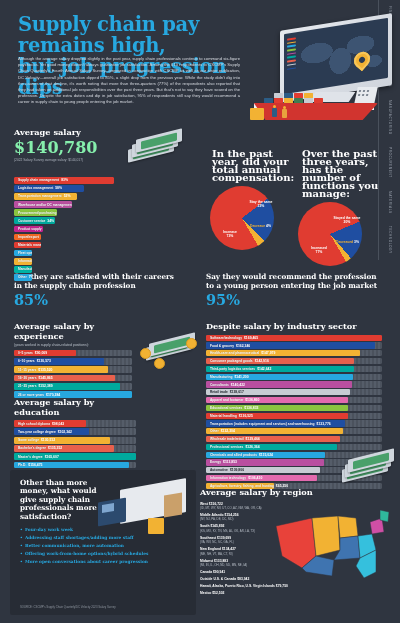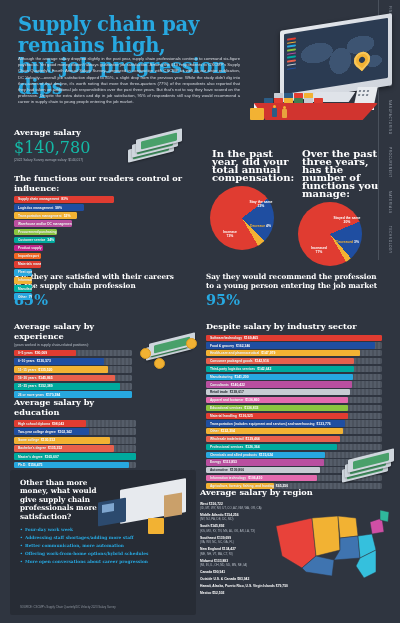--- a/index.html
+++ b/index.html
@@ -68,21 +68,21 @@
   .crane{position:absolute;left:0;bottom:2px;width:14px;height:12px;background:#f2b233;border-radius:1px;}
   .worker{position:absolute;bottom:0;width:5px;height:13px;}
   .worker .h{width:3px;height:3px;border-radius:50%;background:#f2b233;margin:0 auto;}
   .worker .b{width:5px;height:9px;background:#2c5d86;border-radius:1px;}
 
   
   .blk{position:absolute;}
   .h2{font-family:"DejaVu Serif", serif;font-weight:bold;font-size:8.2px;line-height:9.6px;color:#ffffff;}
   .h2.small{font-size:10px;line-height:8px;margin-left:6px;}
   .sub{font-size:3.5px;color:#b9c0c9;margin-top:1.5px;}
-  .big-blue{font-family:"DejaVu Serif", serif;font-weight:normal;color:#14b8a6;}
+  .big-blue{font-family:"DejaVu Serif", serif;font-weight:bold;color:#86efac;}
 
   
   #avg-salary-block .amount{font-size:16px;line-height:17px;margin-top:1px;}
   #avg-salary-block .note{font-size:3.3px;color:#aab1bb;margin-top:2px;}
   .cash{position:absolute;right:6px;top:2px;width:64px;height:34px;}
   .cash .bill{position:absolute;width:46px;height:13px;background:#cfd6dd;transform:skewY(-14deg);border-radius:1px;
     box-shadow:0 1px 2px rgba(0,0,0,.4);}
   .cash .bill span{position:absolute;left:5px;top:2.5px;width:36px;height:8px;background:#49a06a;border-radius:1px;}
 
   
@@ -211,21 +211,20 @@
       <div class="bill" style="left:8px;top:9px;">
           <span></span>
         </div>
       <div class="bill" style="left:12px;top:4px;">
           <span></span>
         </div>
     </div>
   </div>
 
   <div class="blk" id="functions-chart" style="left:14px;top:174px;width:176px;">
-    <div class="h2">The functions our readers control or influence:</div>
     <div class="barlist">
         <div class="bar" style="height: 6.6px; width: 100px;">
           <div class="fill" style="width: 100px; background: rgb(224, 60, 49);"></div>
           <div class="txt">
             <span class="lab">Supply chain management</span>
             <span class="val">83%</span>
           </div>
         </div>
         <div class="bar" style="height: 6.6px; width: 69.8795px;">
           <div class="fill" style="width: 69.8795px; background: rgb(31, 78, 161);"></div>

